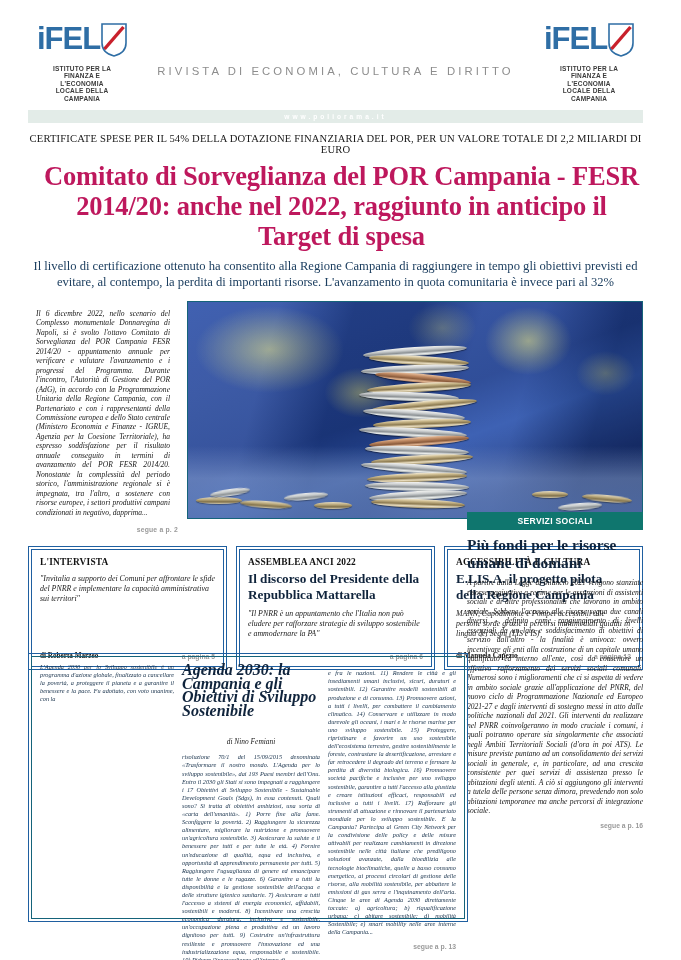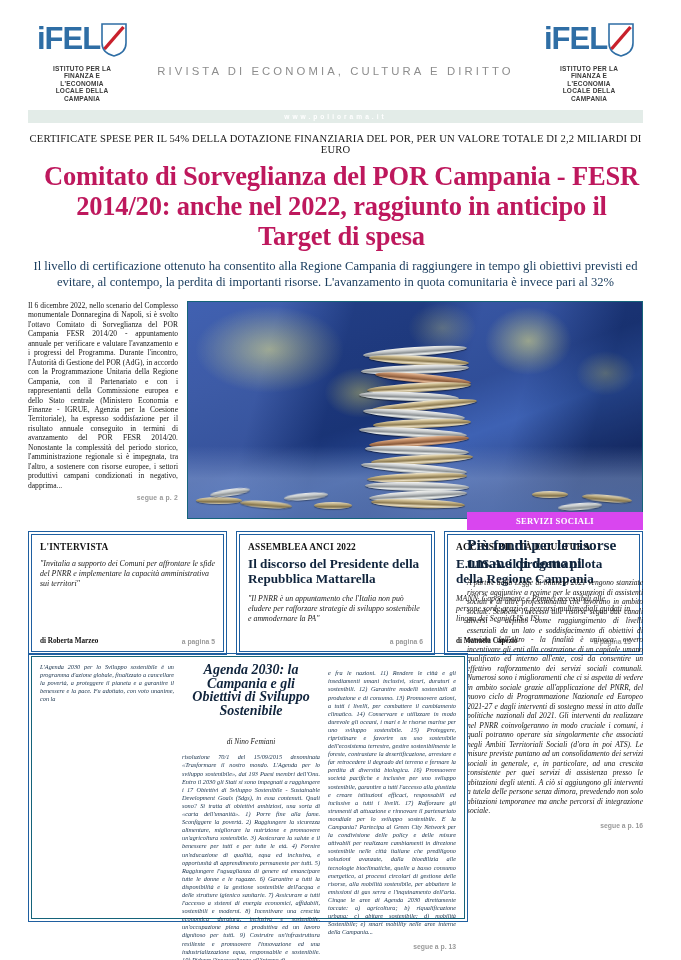--- a/index.html
+++ b/index.html
@@ -36,21 +36,21 @@
     letter-spacing:.15px;color:#1a1a1a;font-family:"Liberation Serif",serif;}
   .headline{margin:6px 28px 0 40px;text-align:center;font-size:26.5px;line-height:30px;
     font-weight:bold;color:#be185d;letter-spacing:-.2px;}
   .standfirst{margin:8px 30px 0 30px;text-align:center;font-size:12.6px;line-height:15.5px;
     color:#1d3f60;}
 
   
   .lead{display:flex;margin:11px 28px 0 28px;gap:9px;}
   .lead-col{width:150px;flex:0 0 150px;font-size:7.55px;line-height:9.45px;
     text-align:justify;color:#161616;}
-  .lead-col p{margin:0;}
+  .lead-col p{margin:8px;font-style:italic;}
   .segue{text-align:right;font-family:"Liberation Sans",sans-serif;font-size:6.8px;
     color:#9a9a9a;font-weight:bold;margin-top:3px;letter-spacing:.2px;}
   .photo{flex:1;height:216px;border:1.5px solid #15637a;position:relative;overflow:hidden;
     background:#1b3c8c;}
 
   
   .flag{position:absolute;inset:0;
     background:
       radial-gradient(ellipse 120px 70px at 18% 22%, rgba(235,230,120,.55), rgba(235,230,120,0) 62%),
       radial-gradient(ellipse 60px 42px at 38% 42%, rgba(235,230,120,.5), rgba(235,230,120,0) 60%),
@@ -82,40 +82,40 @@
     display:flex;flex-direction:column;}
   .promo-kicker{font-size:9.4px;font-weight:bold;letter-spacing:.2px;color:#111;}
   .promo-title{font-size:13.2px;line-height:15.4px;font-weight:bold;color:#10243c;margin-top:4px;}
   .promo-quote{font-size:7.9px;line-height:10px;font-style:italic;color:#1a1a1a;margin-top:7px;flex:1;}
   .promo-foot{display:flex;justify-content:space-between;align-items:flex-end;}
   .promo-author{font-size:7.2px;font-weight:bold;color:#111;}
   .promo-page{font-family:"Liberation Sans",sans-serif;font-size:6.8px;color:#9a9a9a;font-weight:bold;}
 
   
   .sidebar{position:absolute;right:28px;top:512px;width:176px;}
-  .sb-head{background:#d946ef;color:#fff;text-align:center;
-    font-family:Liberation Serif, serif;font-weight:bold;font-size:8.6px;
+  .sb-head{background:#0f766e;color:#fff;text-align:center;
+    font-family:Liberation Sans, sans-serif;font-weight:bold;font-size:8.6px;
     letter-spacing:.3px;padding:4px 0;}
   .sb-title{font-size:15.4px;line-height:18px;font-weight:bold;color:#10243c;margin-top:6px;}
   .sb-body{font-size:7.55px;line-height:9.5px;text-align:justify;font-style:italic;
     color:#161616;margin-top:6px;}
   .sb-body p{margin:0;}
   .sb-segue{text-align:right;font-family:"Liberation Sans",sans-serif;font-size:6.8px;
     color:#9a9a9a;font-weight:bold;margin-top:6px;}
 
   
   .agenda{position:absolute;left:28px;top:653px;width:440px;
     border:1.4px solid #1f5fa0;padding:2px;box-sizing:border-box;}
   .agenda-in{border:1px solid #15637a;padding:6px 8px 5px 8px;box-sizing:border-box;height:263px;
     display:flex;gap:8px;}
   .ag-col{width:134px;flex:0 0 134px;font-size:6.25px;line-height:8.1px;
     text-align:justify;font-style:italic;color:#16304a;}
   .ag-col p{margin:0;}
   .ag-mid{flex:1;}
-  .ag-title{text-align:center;font-size:14px;line-height:13.6px;font-weight:bold;
+  .ag-title{font-size:16px;line-height:13.6px;font-weight:bold;
     font-style:italic;color:#10243c;}
   .ag-author{text-align:center;font-size:7.4px;font-style:italic;color:#1a1a1a;margin-top:20px;}
   .ag-mid-body{margin-top:7px;font-size:6.25px;line-height:8.1px;text-align:justify;
     font-style:italic;color:#16304a;}
   .ag-right{width:128px;flex:0 0 128px;font-size:6.25px;line-height:8.1px;
     text-align:justify;font-style:italic;color:#16304a;}
   .ag-segue{text-align:right;font-family:"Liberation Sans",sans-serif;font-size:6.8px;
     color:#9a9a9a;font-weight:bold;font-style:normal;margin-top:2px;}
 </style>
 </head>

